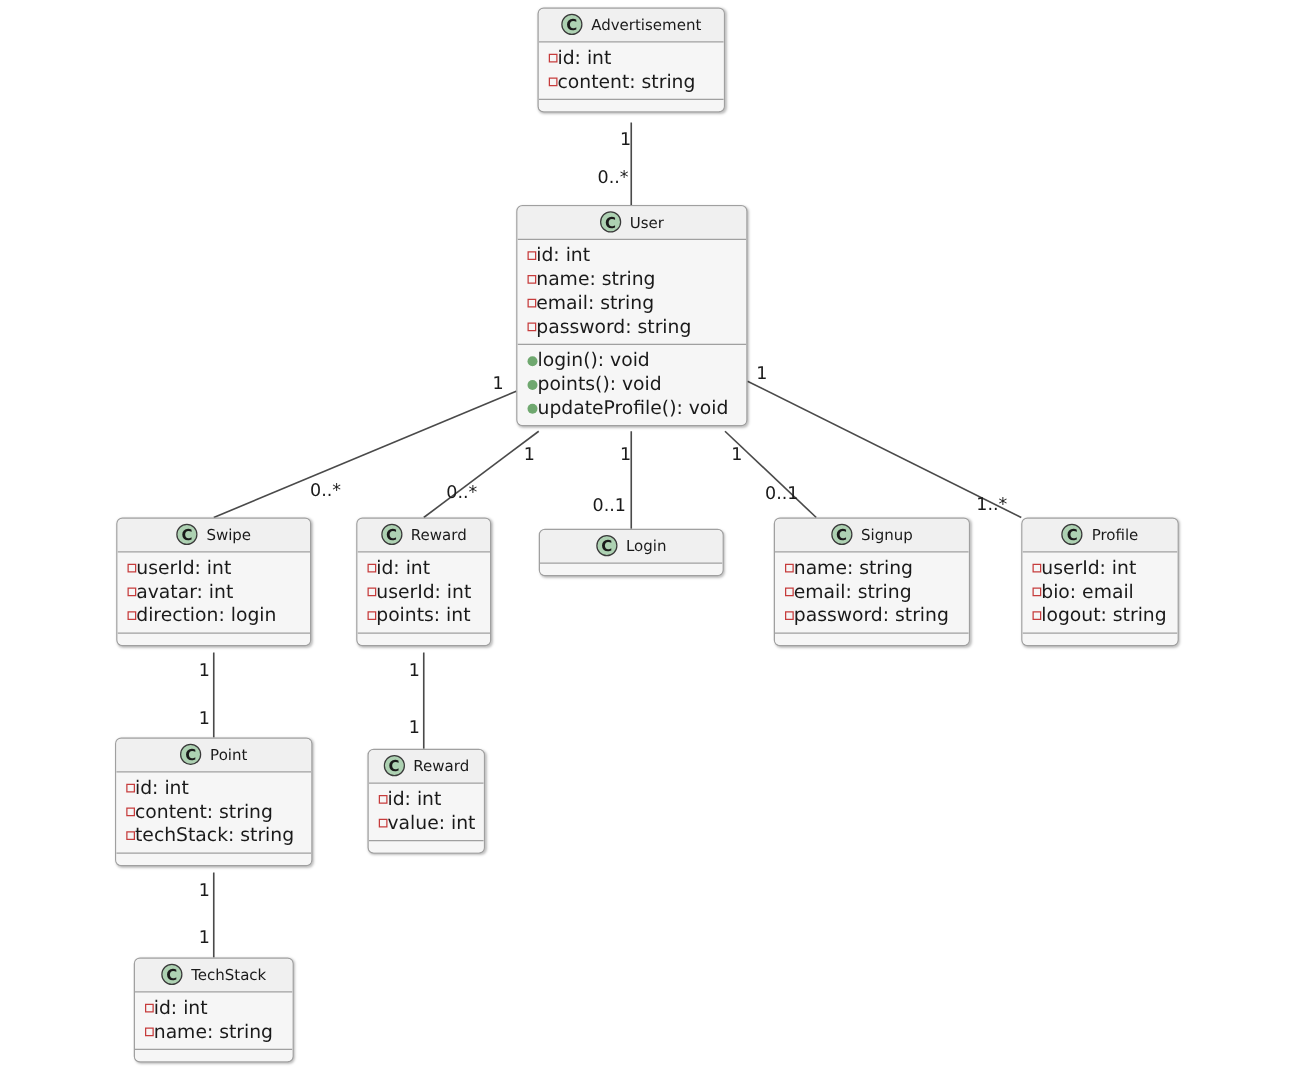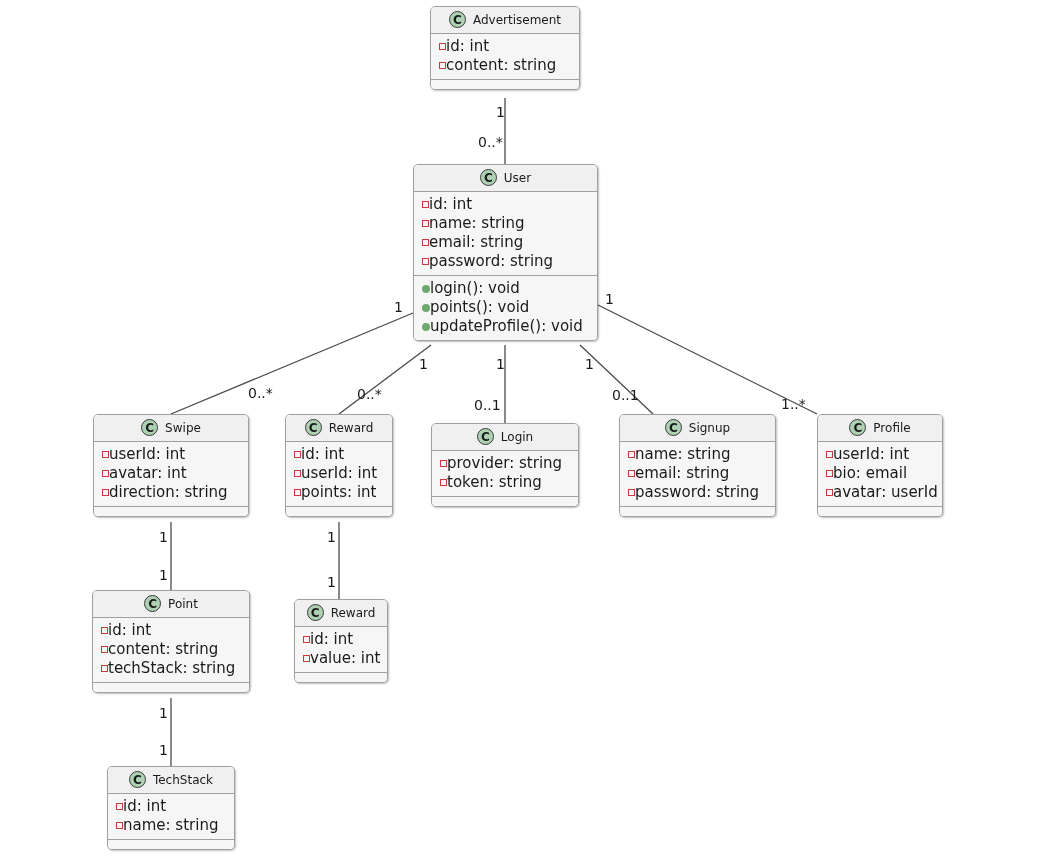--- a/index.html
+++ b/index.html
@@ -189,21 +189,21 @@
           <div class="member">
             <span class="marker-attr"></span>
             <span>userId: int</span>
           </div>
           <div class="member">
             <span class="marker-attr"></span>
             <span>avatar: int</span>
           </div>
           <div class="member">
             <span class="marker-attr"></span>
-            <span>direction: string</span>
+            <span>direction: login</span>
           </div>
         </div>
         <div class="compartment empty"></div>
       </div>
       <div class="uml-class" style="left: 285px; top: 414px; width: 108px;">
         <div class="class-header">
           <span class="class-icon">C</span>
           <span class="class-name">Reward</span>
         </div>
         <div class="compartment">
@@ -220,30 +220,20 @@
             <span>points: int</span>
           </div>
         </div>
         <div class="compartment empty"></div>
       </div>
       <div class="uml-class" style="left: 431px; top: 423px; width: 148px;">
         <div class="class-header">
           <span class="class-icon">C</span>
           <span class="class-name">Login</span>
         </div>
-        <div class="compartment">
-          <div class="member">
-            <span class="marker-attr"></span>
-            <span>provider: string</span>
-          </div>
-          <div class="member">
-            <span class="marker-attr"></span>
-            <span>token: string</span>
-          </div>
-        </div>
         <div class="compartment empty"></div>
       </div>
       <div class="uml-class" style="left: 619px; top: 414px; width: 157px;">
         <div class="class-header">
           <span class="class-icon">C</span>
           <span class="class-name">Signup</span>
         </div>
         <div class="compartment">
           <div class="member">
             <span class="marker-attr"></span>
@@ -269,21 +259,21 @@
           <div class="member">
             <span class="marker-attr"></span>
             <span>userId: int</span>
           </div>
           <div class="member">
             <span class="marker-attr"></span>
             <span>bio: email</span>
           </div>
           <div class="member">
             <span class="marker-attr"></span>
-            <span>avatar: userId</span>
+            <span>logout: string</span>
           </div>
         </div>
         <div class="compartment empty"></div>
       </div>
       <div class="uml-class" style="left: 92px; top: 590px; width: 158px;">
         <div class="class-header">
           <span class="class-icon">C</span>
           <span class="class-name">Point</span>
         </div>
         <div class="compartment">

